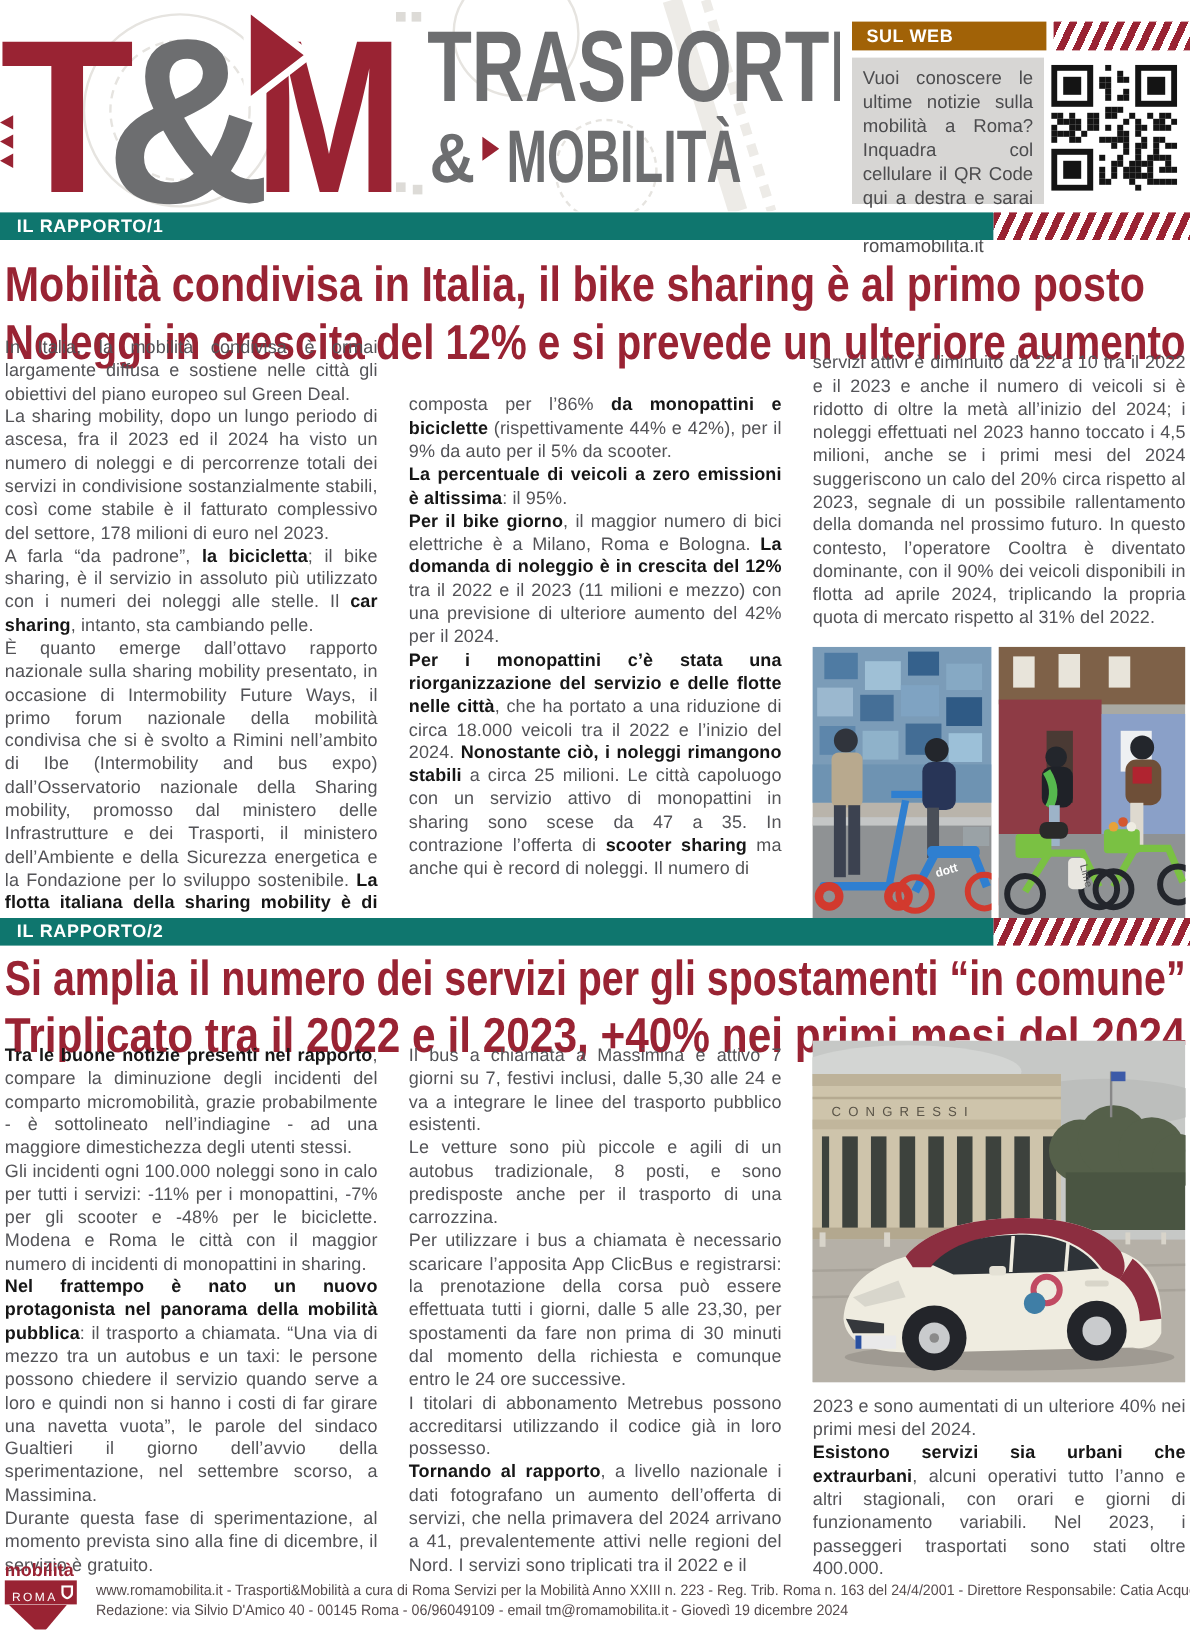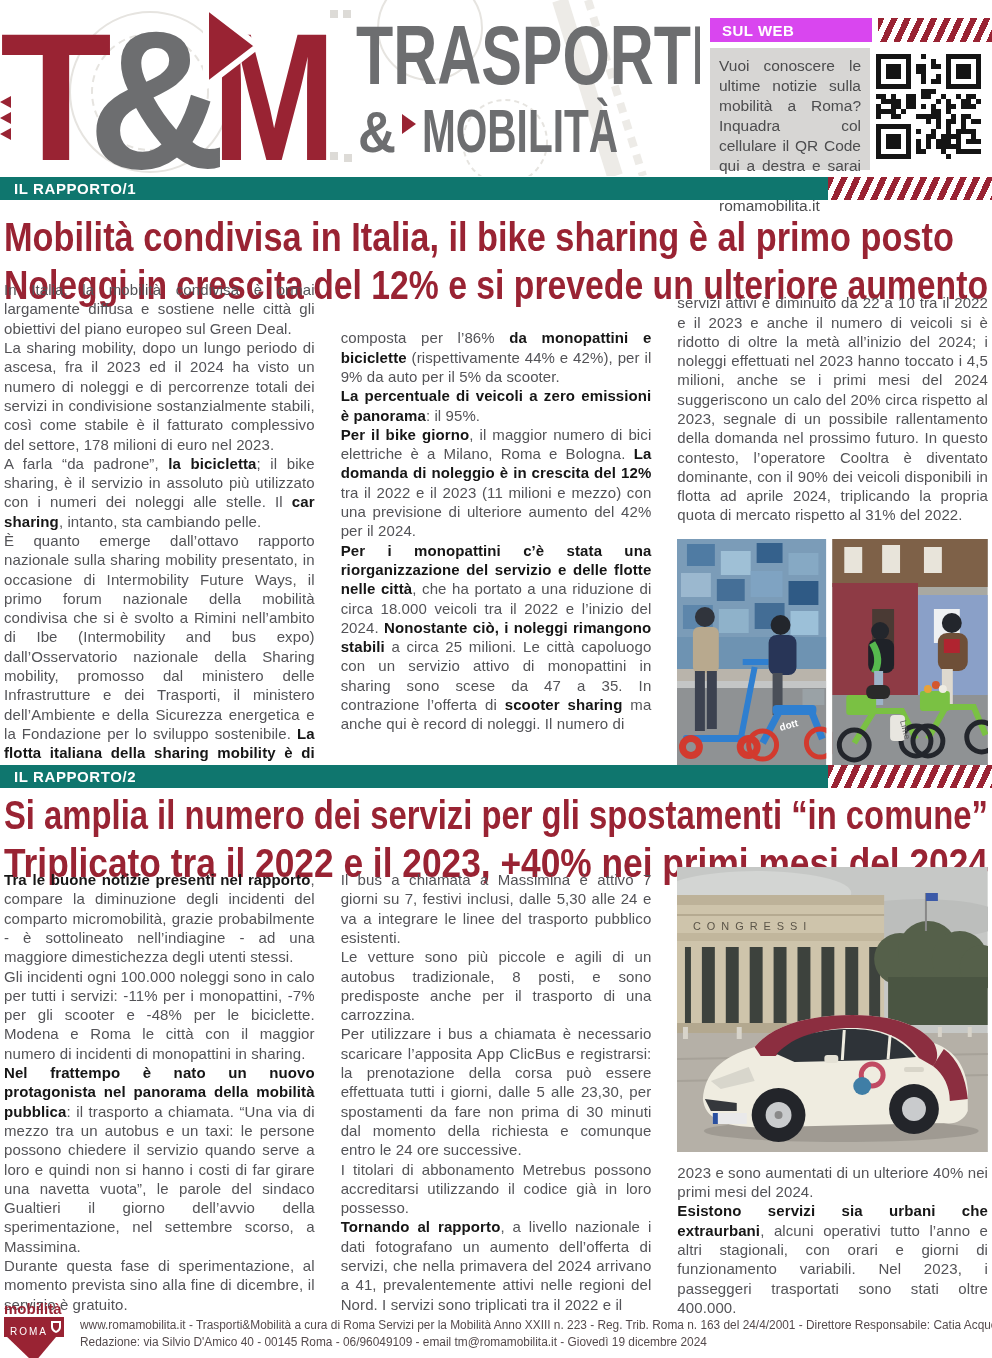--- a/index.html
+++ b/index.html
@@ -1,21 +1,21 @@
 <!DOCTYPE html>
 <html lang="it"><head>
 <meta charset="utf-8">
 <style>
   html,body{margin:0;padding:0;}
   body{width:992px;height:1358px;position:relative;background:#fff;overflow:hidden;
        font-family:"Liberation Sans",sans-serif;}
 
   
   #masthead{position:absolute;top:0;left:0;width:992px;height:176px;}
-  #sulweb-bar{position:absolute;left:710px;top:18px;width:162px;height:24px;background:#d946ef;
+  #sulweb-bar{position:absolute;left:710px;top:18px;width:162px;height:24px;background:#a16207;
       color:#fff;font-weight:bold;font-size:15px;letter-spacing:.5px;display:flex;align-items:center;
       padding-left:12px;box-sizing:border-box;}
   .stripes{background:repeating-linear-gradient(115deg,#992333 0 6px,#fff 6px 12px);}
   #header-stripes{position:absolute;left:878px;top:18px;width:114px;height:24px;}
   #sulweb-box{position:absolute;left:710px;top:48px;width:160px;height:122px;background:#d7d6d4;
       color:#4c4c4e;font-size:15.5px;line-height:20px;padding:8px 9px;box-sizing:border-box;
       text-align:justify;hyphens:auto;}
   #qr{position:absolute;left:876px;top:54px;width:106px;height:106px;background:#fff;}
 
   
@@ -234,21 +234,21 @@
 
 <div class="cols" style="top:300px;height:462px">
   <div class="col" lang="it">
       <p><span>In Italia, la mobilità condivisa è ormai largamente diffusa e sostiene nelle città gli obiettivi del piano europeo sul Green Deal.</span></p>
       <p><span>La sharing mobility, dopo un lungo periodo di ascesa, fra il 2023 ed il 2024 ha visto un numero di noleggi e di percorrenze totali dei servizi in condivisione sostanzialmente stabili, così come stabile è il fatturato complessivo del settore, 178 milioni di euro nel 2023.</span></p>
       <p><span>A farla “da padrone”, </span><span class="b">la bicicletta</span><span>; il bike sharing, è il servizio in assoluto più utilizzato con i numeri dei noleggi alle stelle. Il </span><span class="b">car sharing</span><span>, intanto, sta cambiando pelle.</span></p>
       <p><span>È quanto emerge dall’ottavo rapporto nazionale sulla sharing mobility presentato, in occasione di Intermobility Future Ways, il primo forum nazionale della mobilità condivisa che si è svolto a Rimini nell’ambito di Ibe (Intermobility and bus expo) dall’Osservatorio nazionale della Sharing mobility, promosso dal ministero delle Infrastrutture e dei Trasporti, il ministero dell’Ambiente e della Sicurezza energetica e la Fondazione per lo sviluppo sostenibile. </span><span class="b">La flotta italiana della sharing mobility è di 81.000 veicoli</span><span>, afferma il rapporto, ed è</span></p>
     </div>
   <div class="col" lang="it">
       <p><span>composta per l’86% </span><span class="b">da monopattini e biciclette</span><span> (rispettivamente 44% e 42%), per il 9% da auto per il 5% da scooter.</span></p>
-      <p><span class="b">La percentuale di veicoli a zero emissioni è panorama</span><span>: il 95%.</span></p>
+      <p><span class="b">La percentuale di veicoli a zero emissioni è altissima</span><span>: il 95%.</span></p>
       <p><span class="b">Per il bike giorno</span><span>, il maggior numero di bici elettriche è a Milano, Roma e Bologna. </span><span class="b">La domanda di noleggio è in crescita del 12%</span><span> tra il 2022 e il 2023 (11 milioni e mezzo) con una previsione di ulteriore aumento del 42% per il 2024.</span></p>
       <p><span class="b">Per i monopattini c’è stata una riorganizzazione del servizio e delle flotte nelle città</span><span>, che ha portato a una riduzione di circa 18.000 veicoli tra il 2022 e l’inizio del 2024. </span><span class="b">Nonostante ciò, i noleggi rimangono stabili</span><span> a circa 25 milioni. Le città capoluogo con un servizio attivo di monopattini in sharing sono scese da 47 a 35. In contrazione l’offerta di </span><span class="b">scooter sharing</span><span> ma anche qui è record di noleggi. Il numero di</span></p>
     </div>
   <div class="col" lang="it">
     <div>
         <p><span>servizi attivi è diminuito da 22 a 10 tra il 2022 e il 2023 e anche il numero di veicoli si è ridotto di oltre la metà all’inizio del 2024; i noleggi effettuati nel 2023 hanno toccato i 4,5 milioni, anche se i primi mesi del 2024 suggeriscono un calo del 20% circa rispetto al 2023, segnale di un possibile rallentamento della domanda nel prossimo futuro. In questo contesto, l’operatore Cooltra è diventato dominante, con il 90% dei veicoli disponibili in flotta ad aprile 2024, triplicando la propria quota di mercato rispetto al 31% del 2022.</span></p>
       </div>
     <svg class="photo photo-a1" viewBox="0 0 312 230" width="312" height="230" preserveAspectRatio="none">
       <g>
         <rect x="0" y="0" width="150" height="130" fill="#7b9cb8"></rect>

